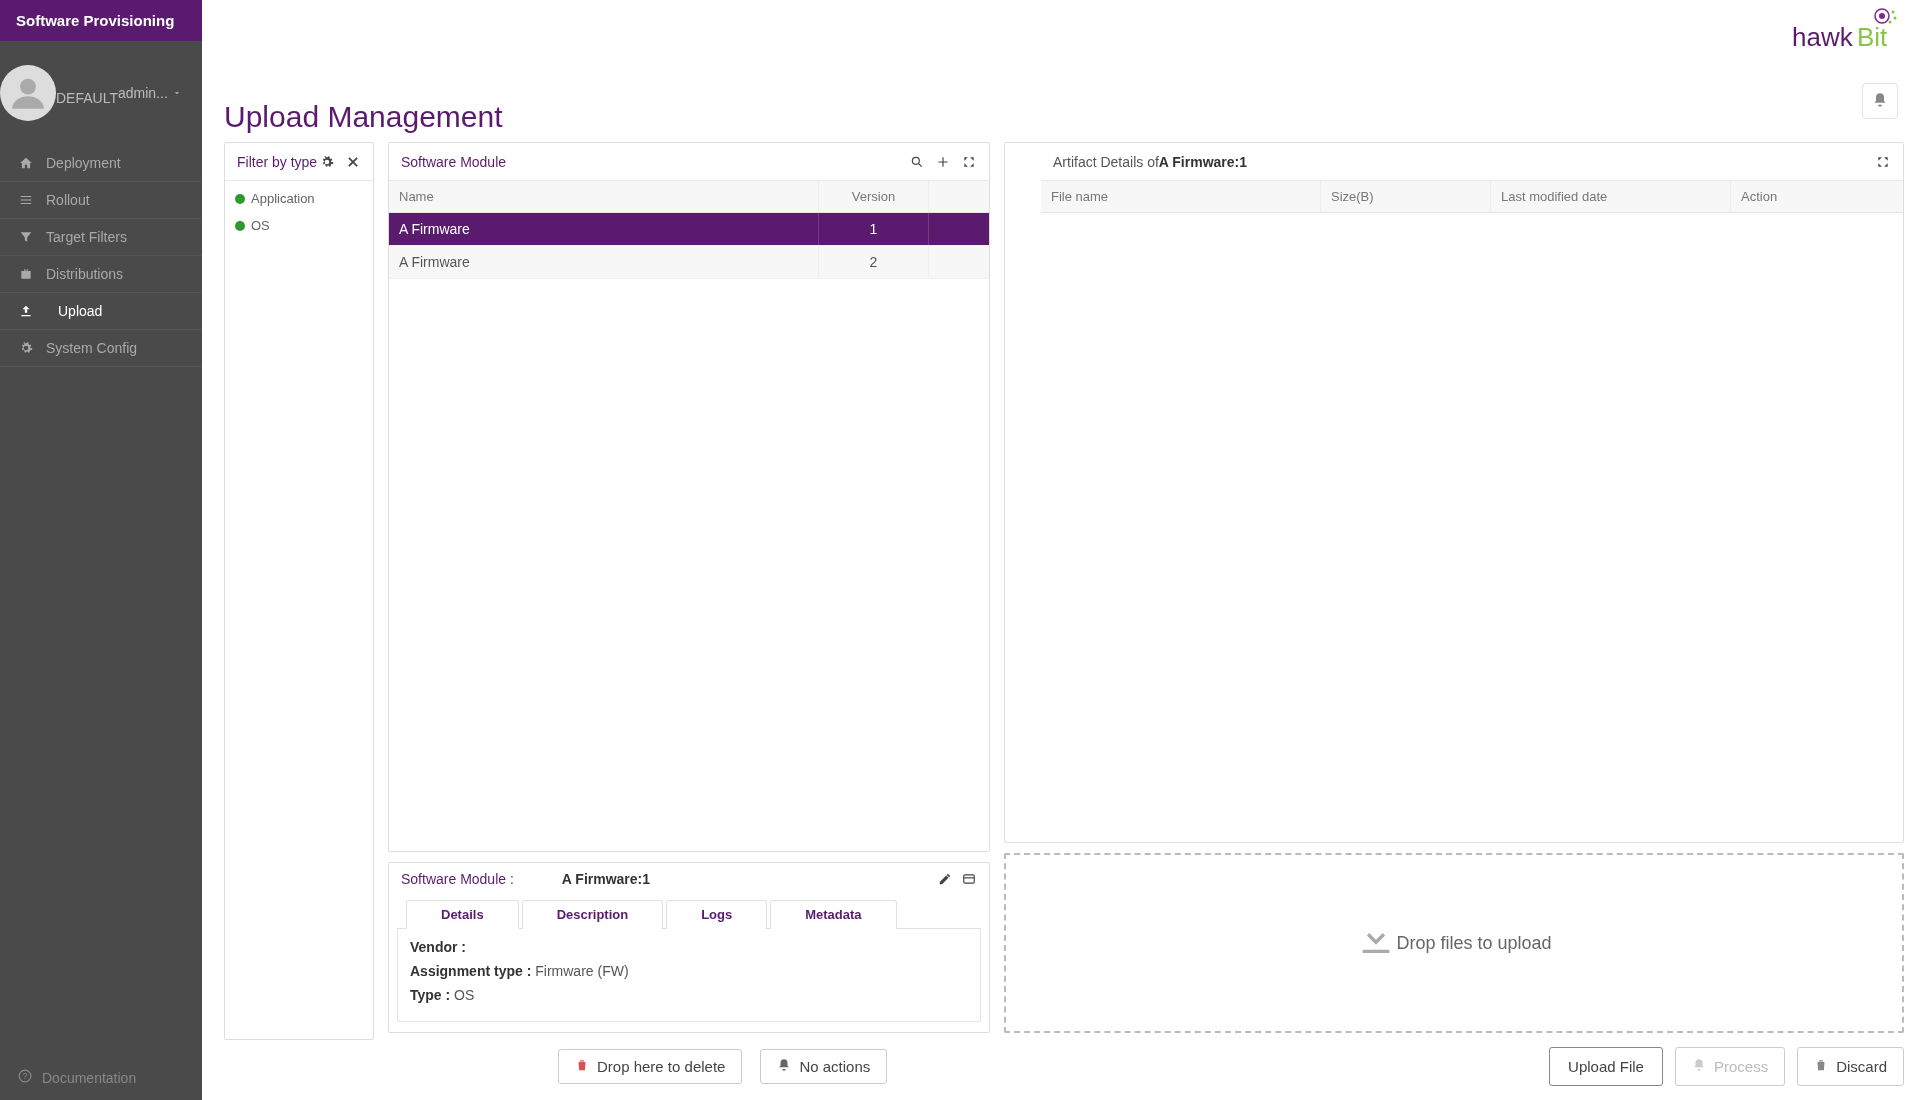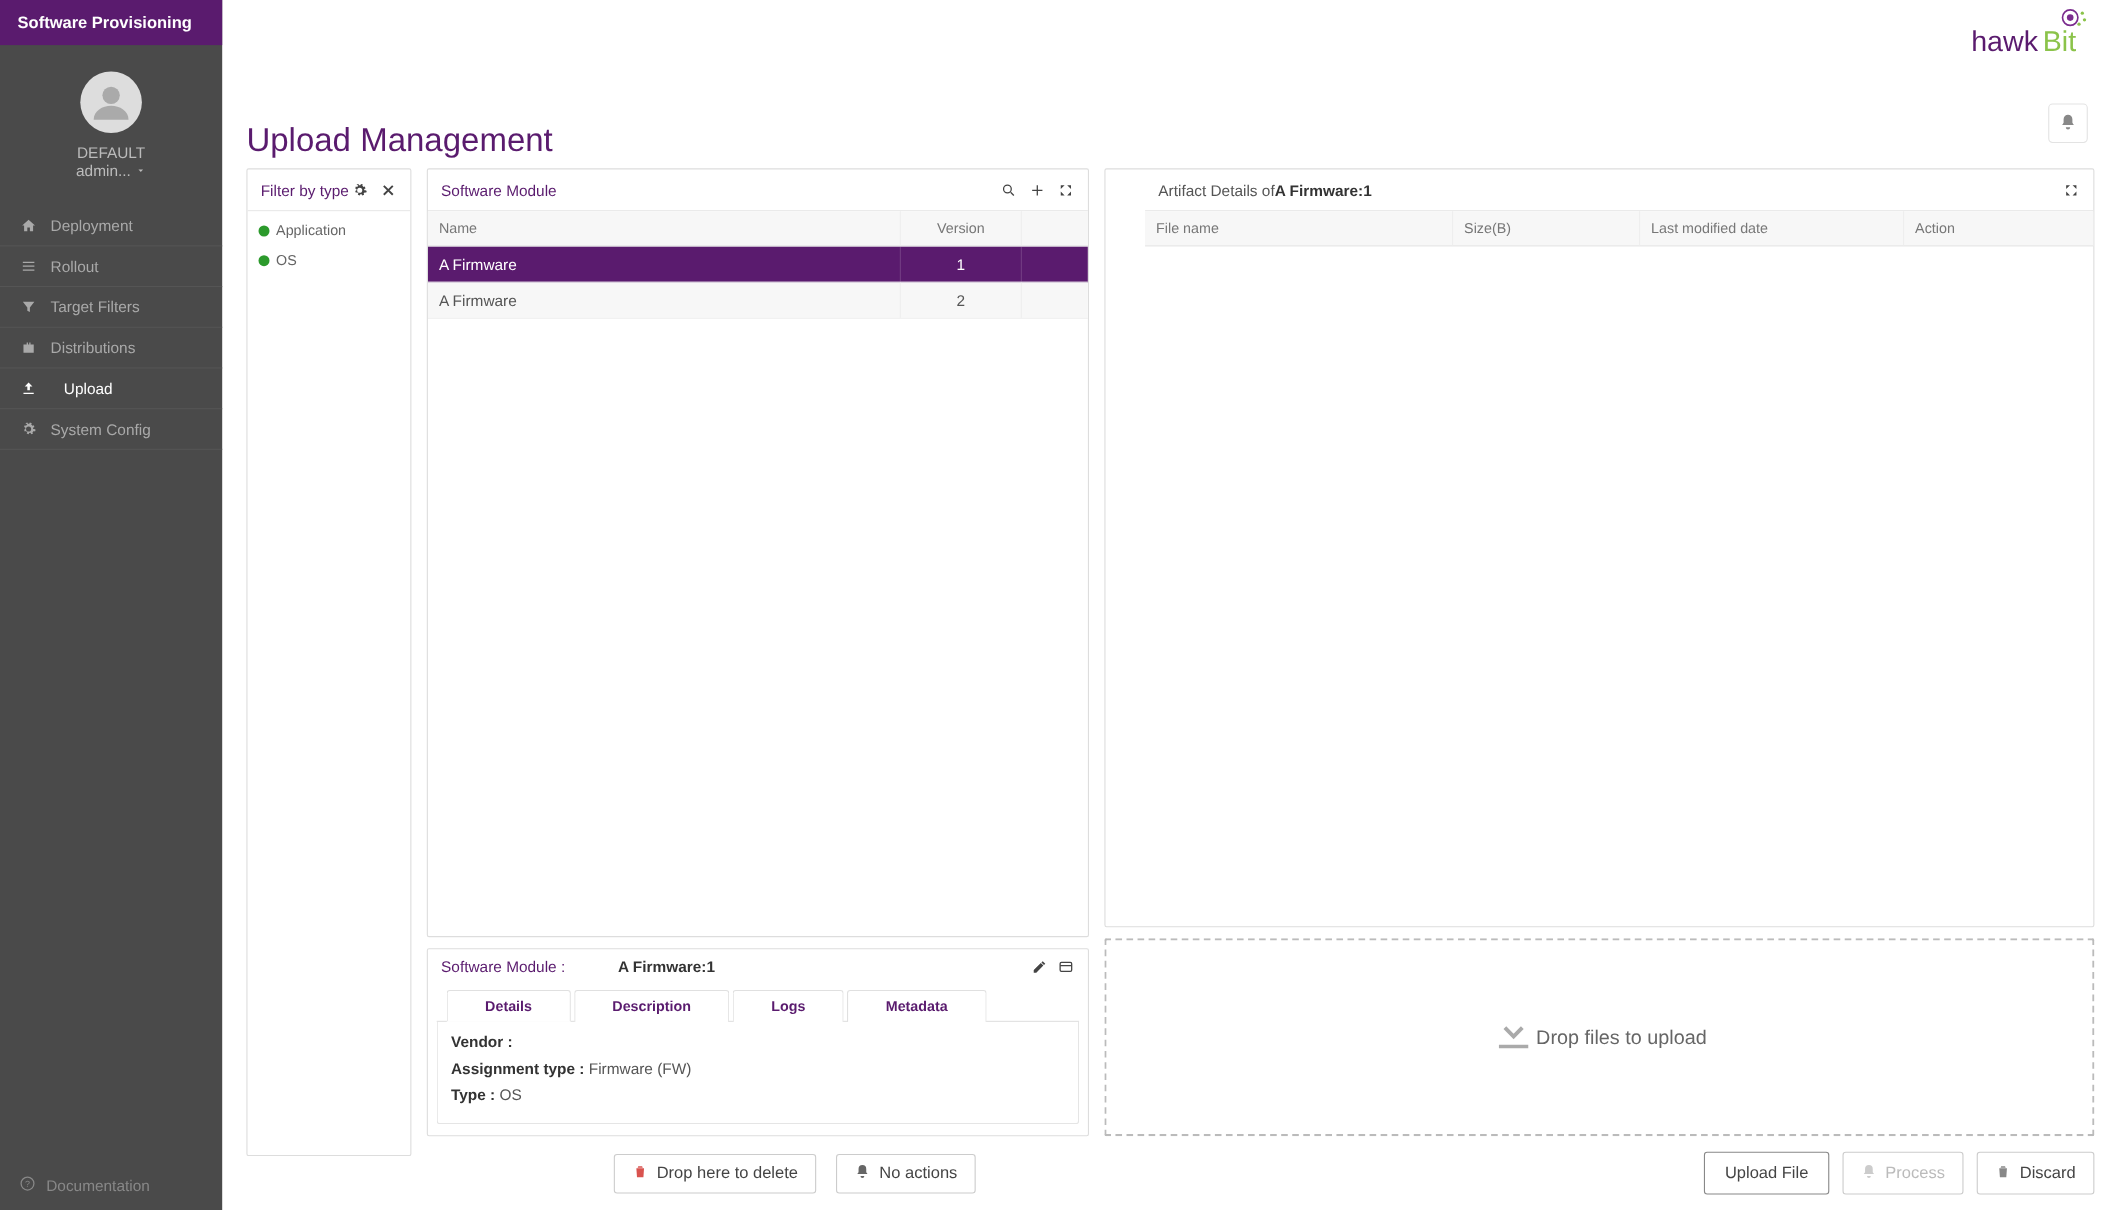--- a/index.html
+++ b/index.html
@@ -2,36 +2,36 @@
 <html><head>
 <meta charset="utf-8">
 <style>
   * { box-sizing: border-box; margin: 0; padding: 0; }
   html, body { width: 1920px; height: 1100px; font-family: "Segoe UI", Arial, sans-serif; font-size: 14px; color: #555; background: #fff; overflow: hidden;}
   body { display: flex; }
 
   
   .sidebar { width: 202px; background: #4a4a4a; color: #ccc; display: flex; flex-direction: column; }
   .sidebar-title { background: #5a1b6e; color: #fff; font-weight: 600; font-size: 15px; padding: 12px 16px; }
-  .sidebar-user { display: flex; flex-direction: column; align-items: center; padding: 24px 0 18px 0; }
+  .sidebar-user { display: flex; align-items: center; padding: 24px 0 18px 0; }
   .user-avatar { width: 56px; height: 56px; border-radius: 50%; background: #ddd; display:flex; align-items:center; justify-content:center; }
   .user-avatar svg { width: 38px; height: 38px; fill: #aaa; }
   .user-name { margin-top: 10px; color: #bbb; font-size: 14px; }
   .user-menu { color: #bbb; font-size: 14px; display:flex; align-items:center; gap:4px; cursor:pointer;}
   .nav { display:flex; flex-direction:column; margin-top:6px; }
   .nav-item { display:flex; align-items:center; gap:12px; padding: 10px 18px; color: #a9a9a9; cursor:pointer; border-bottom: 1px solid #555; }
   .nav-item.active { color: #fff; gap: 24px; }
   .nav-item .nav-icon { width:16px; height:16px; display:inline-flex; align-items:center; justify-content:center; }
   .nav-item .nav-icon svg { fill: currentColor; width:14px; height:14px; }
   .sidebar-footer { margin-top:auto; padding: 14px 18px; }
   .sidebar-footer .doc-link { color:#888; display:flex; align-items:center; gap:10px; cursor:pointer; }
 
   
   .main { flex:1; display:flex; flex-direction:column; }
-  .header-row { display:flex; justify-content:space-between; align-items:flex-start; padding: 21px 18px 0 22px; position:relative; }
+  .header-row { display:flex; justify-content:space-between; align-items:flex-start; padding: 10px 18px 0 22px; position:relative; }
   .logo { position:absolute; right:18px; top:4px; }
   .page-title-row { padding: 58px 22px 8px 22px; display:flex; align-items:center; justify-content:space-between;}
   .page-title { font-size: 30px; font-weight: 400; color: #5a1b6e; margin-top: 32px; }
   .bell-btn { width:36px; height:36px; border:1px solid #e3e3e3; border-radius:4px; display:flex; align-items:center; justify-content:center; cursor:pointer; background:#fff;}
   .bell-btn svg { width:16px; height:16px; fill:#888;}
 
   .content-row { display:flex; gap:14px; padding: 0 16px 10px 22px; flex:1; min-height:0;}
   .panel { border:1px solid #ddd; border-radius:2px; background:#fff; display:flex; flex-direction:column; }
   .panel-header { display:flex; align-items:center; padding: 8px 12px; border-bottom:1px solid #e8e8e8; font-size:14px; color:#5a1b6e; font-weight:500; min-height:38px;}
   .panel-header-actions { margin-left:auto; display:flex; gap:10px; }

